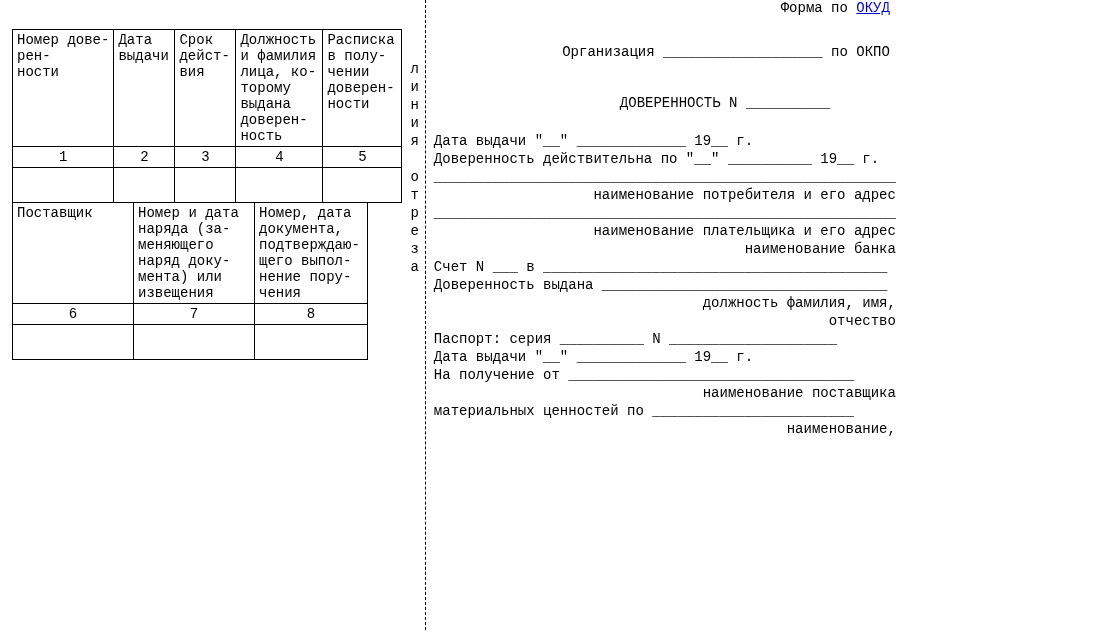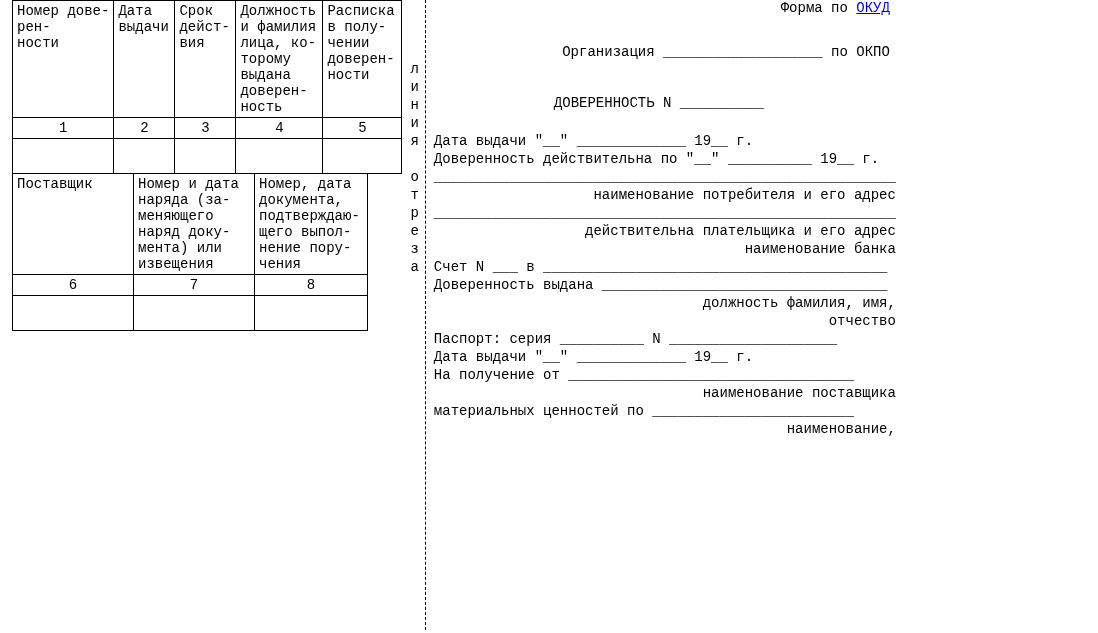--- a/index.html
+++ b/index.html
@@ -16,21 +16,21 @@
     .col-left { flex: 0 0 auto; }
     .col-sep { flex: 0 0 auto; padding: 0 4px 0 8px; }
     .col-right { flex: 0 0 auto; padding-left: 4px; }
 
     
     .cutline {
       border-left: 1px dashed #000;
       height: 630px;
     }
 
-    table { border-collapse: collapse; }
+    table { border-collapse: collapse; margin-top: 29px; }
     td {
       border: 1px solid #000;
       padding: 2px 4px;
       vertical-align: top;
       font-family: inherit;
       font-size: 14px;
     }
     .num { text-align: center; }
     .empty { height: 30px; }
 
@@ -128,30 +128,30 @@
       <div style="flex:1"></div>
       <div style="text-align:right;padding-right:6px;">
         <span>Форма по </span><a href="#">ОКУД</a>
         <div style="height:28px"></div>
         <div style="display:inline"><span>Организация </span>___________________<span> по ОКПО</span></div>
       </div>
     </div>
 
     <div class="right-body">
       <div class="rline" style="height:30px"></div>
-      <div class="rline" style="text-align:left;padding-left:120px">
+      <div class="rline" style="text-align:center;padding-left:120px">
         <span>ДОВЕРЕННОСТЬ N </span>__________
       </div>
       <div class="rline" style="height:20px"></div>
       <div class="rline">Дата выдачи "__" _____________ 19__  г.</div>
       <div class="rline">Доверенность действительна по "__" __________ 19__  г.</div>
       <div class="rline">_______________________________________________________</div>
       <div class="rline sub" style="padding-left:80px">наименование потребителя и его адрес</div>
       <div class="rline">_______________________________________________________</div>
-      <div class="rline sub" style="padding-left:80px">действительна плательщика и его адрес</div>
+      <div class="rline sub" style="padding-left:80px">наименование плательщика и его адрес</div>
       <div class="rline sub" style="padding-left:220px">наименование банка</div>
       <div class="rline">Счет N ___ в _________________________________________</div>
       <div class="rline">Доверенность выдана __________________________________</div>
       <div class="rline sub" style="padding-left:190px" id="issuedsub">должность   фамилия, имя,</div>
       <div class="rline sub" style="padding-left:330px" id="issuedsub2">отчество</div>
       <div class="rline">Паспорт: серия __________ N ____________________</div>
       <div class="rline">Дата выдачи "__" _____________ 19__  г.</div>
       <div class="rline">На получение от __________________________________</div>
       <div class="rline sub" style="padding-left:220px">наименование поставщика</div>
       <div class="rline">материальных ценностей по ________________________</div>

